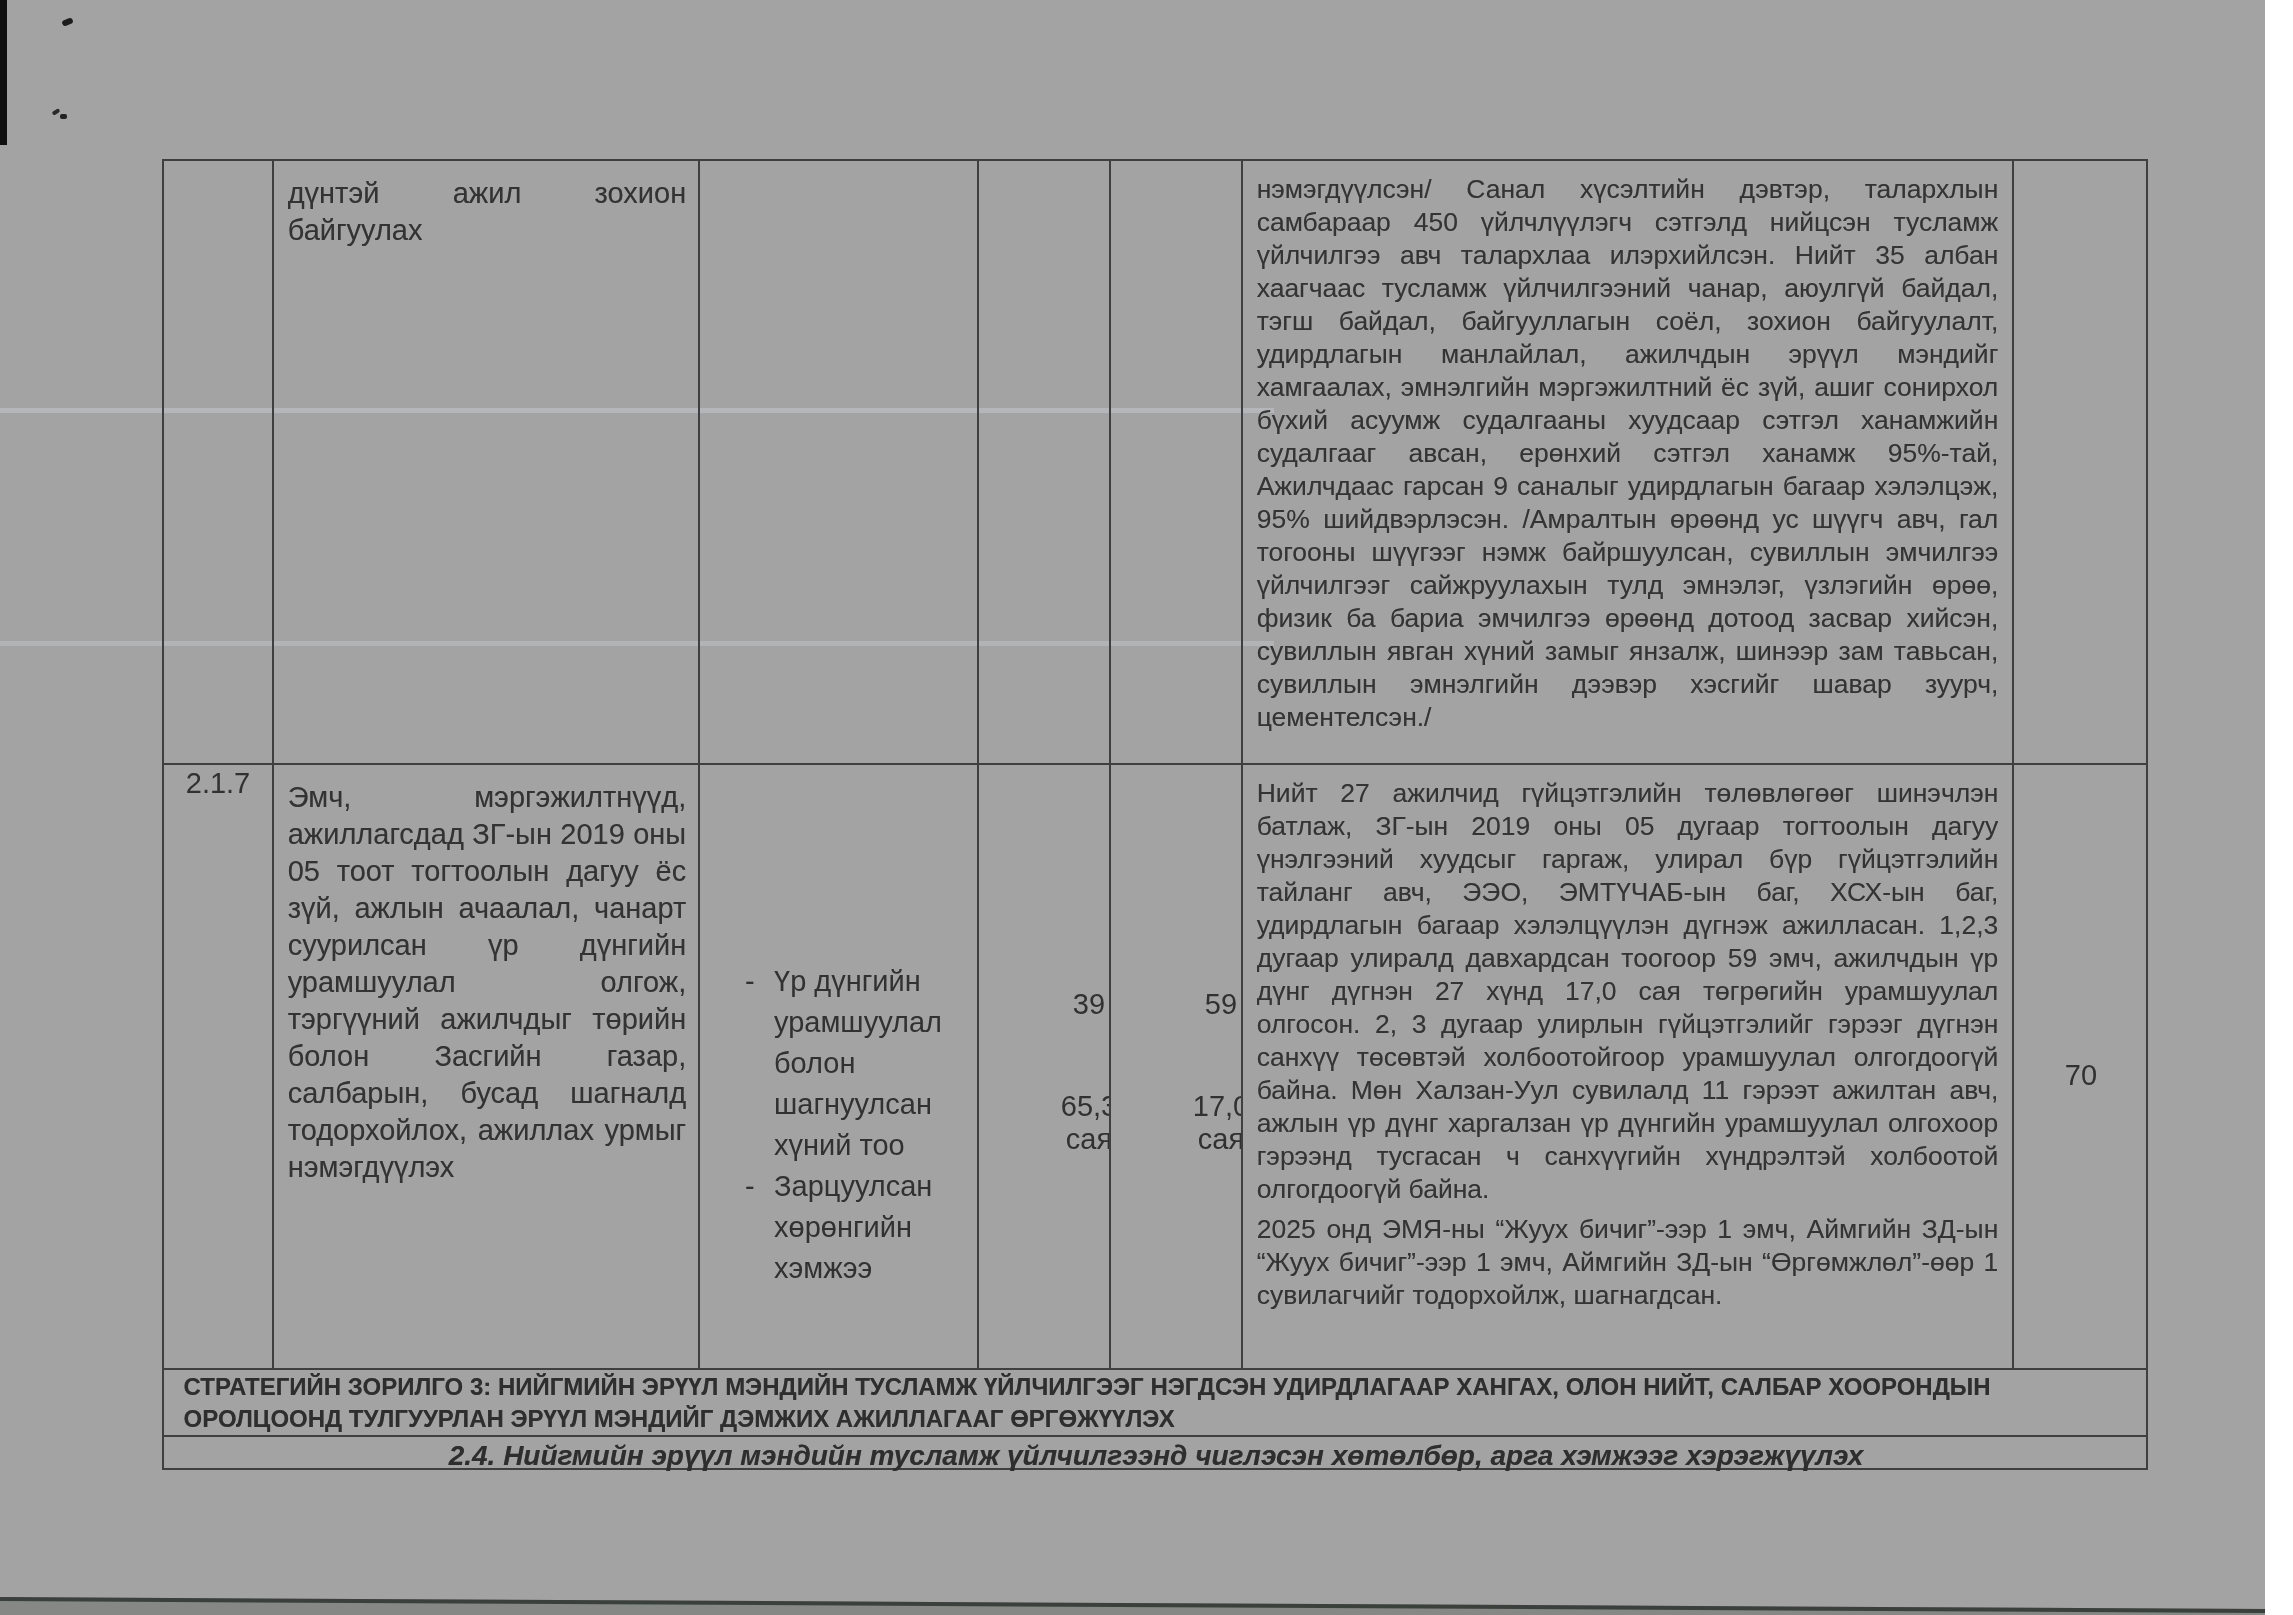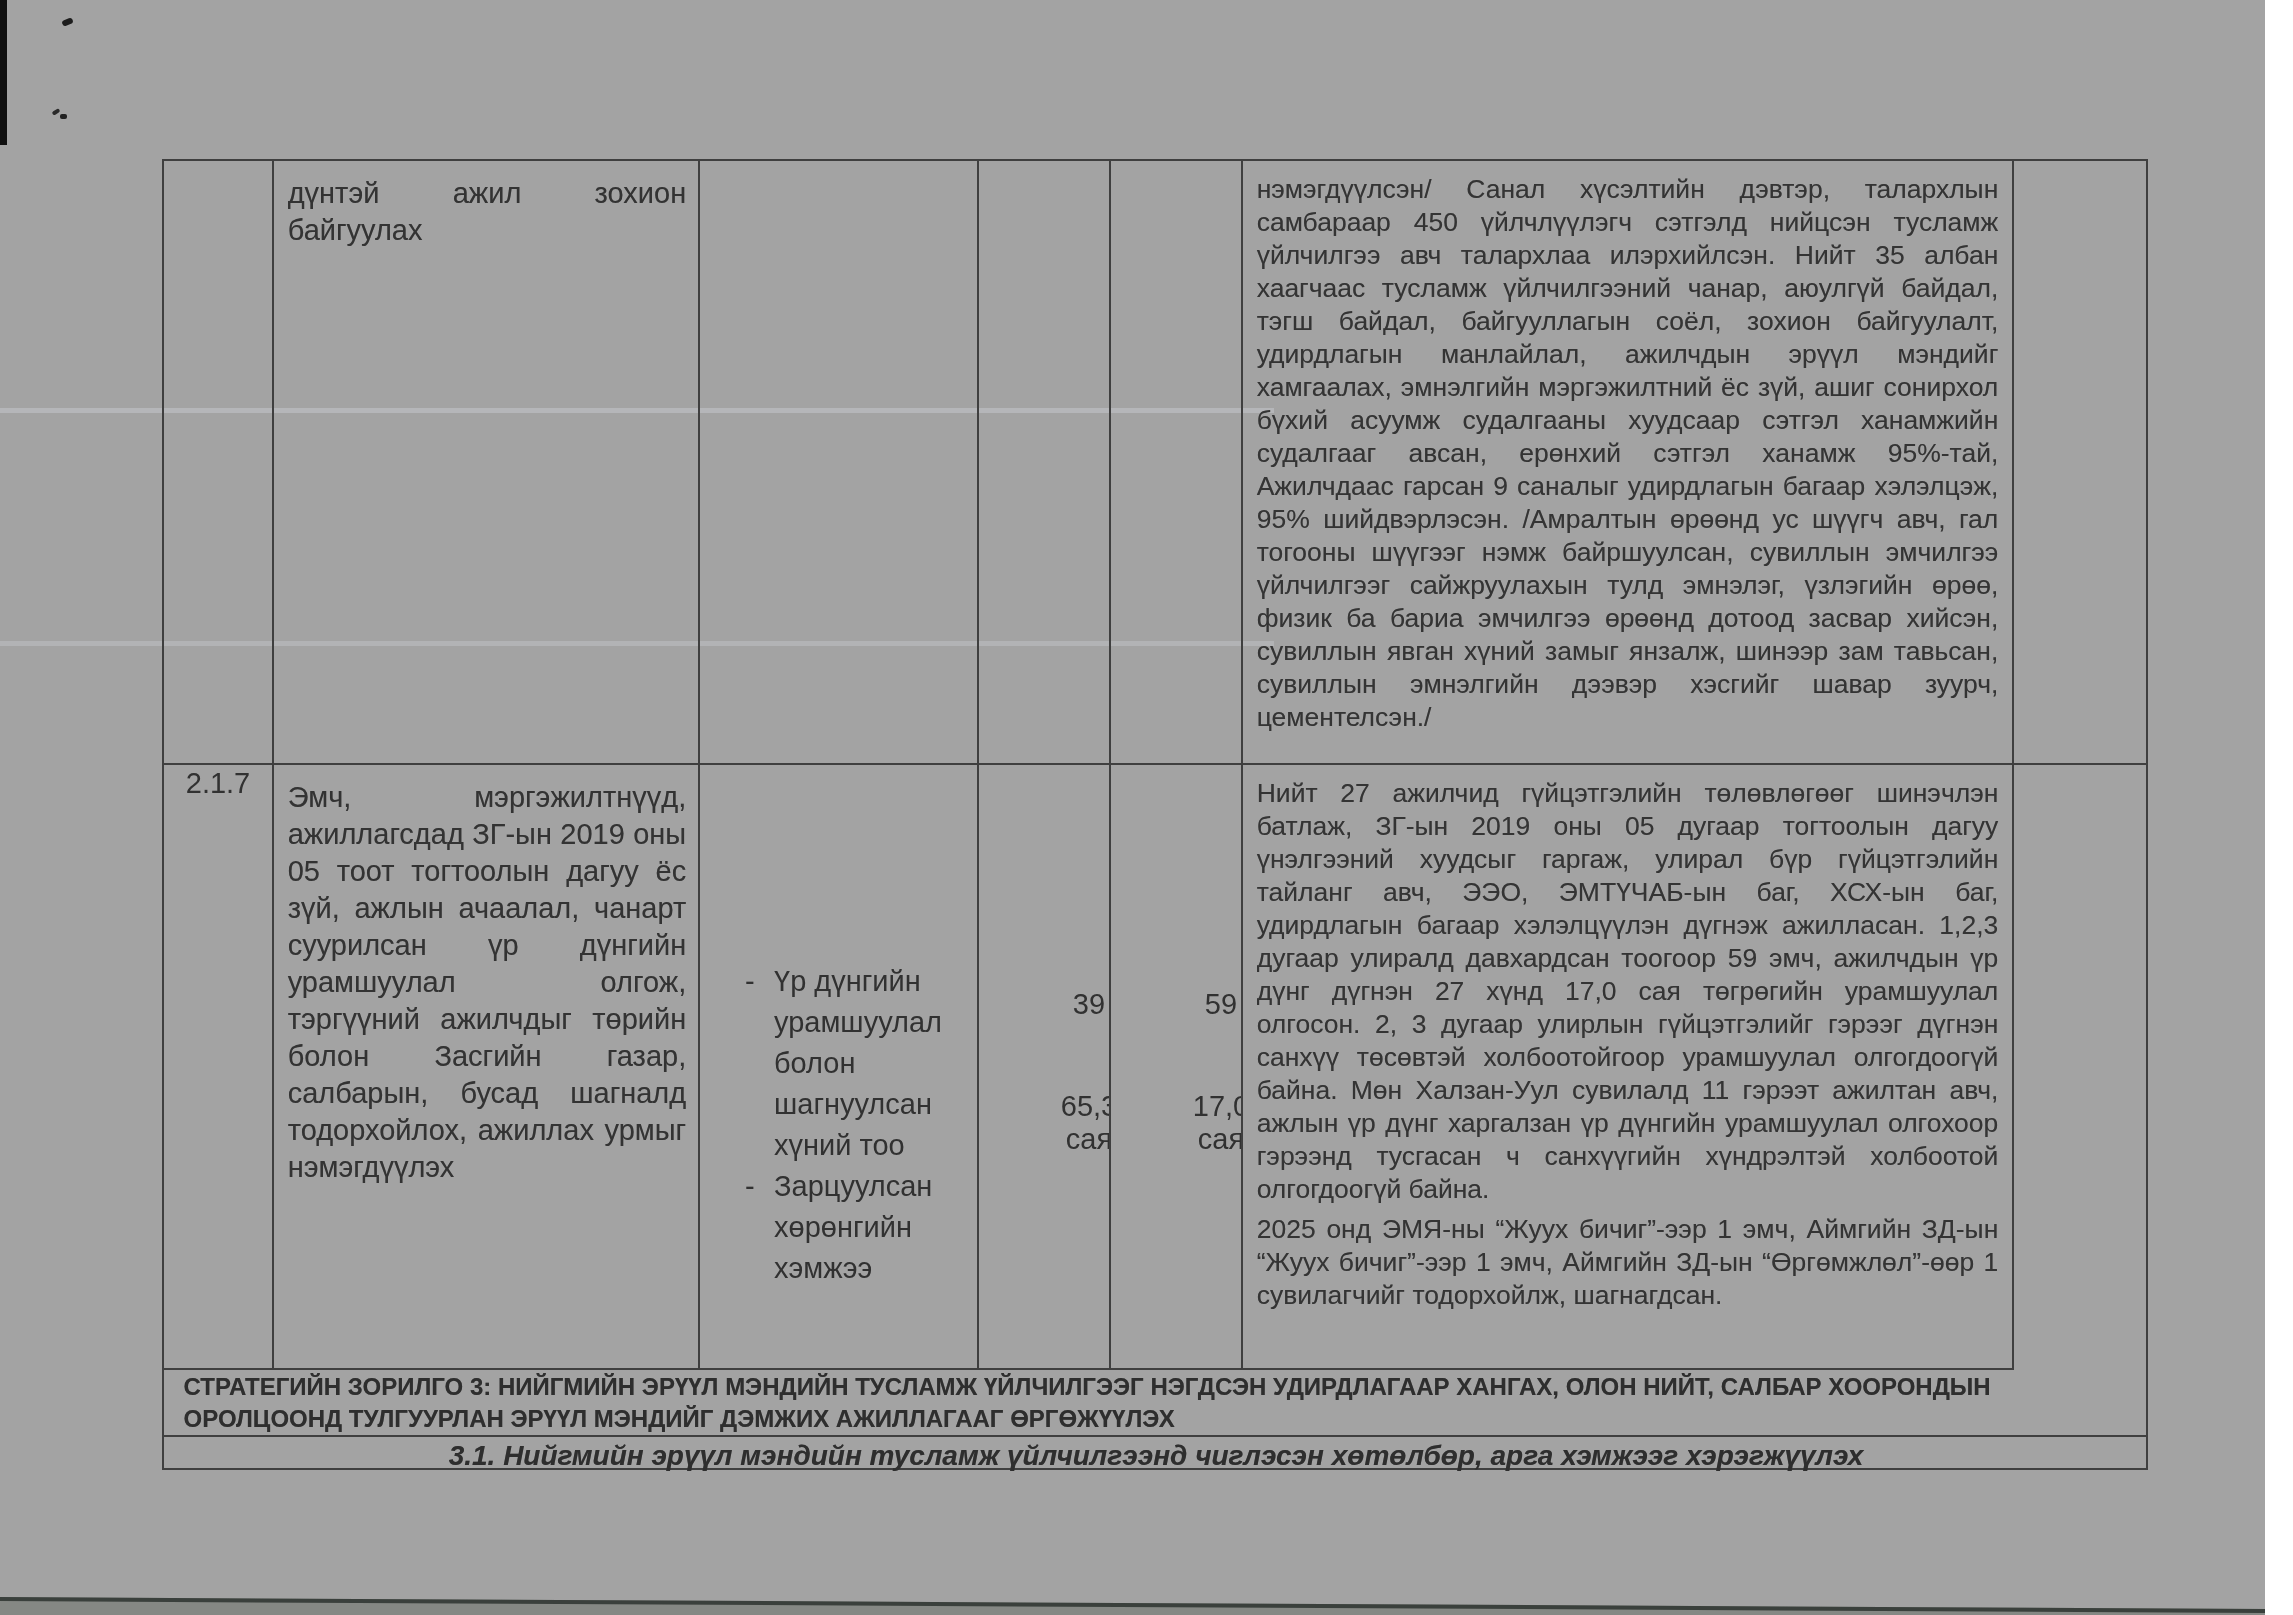--- a/index.html
+++ b/index.html
@@ -131,27 +131,30 @@
     </div>
     <div class="cell">
       <div class="val val-1">59</div>
       <div class="val val-2">17,0
 сая</div>
     </div>
     <div class="cell">
       <div class="txt-body">Нийт 27 ажилчид гүйцэтгэлийн төлөвлөгөөг шинэчлэн батлаж, ЗГ-ын 2019 оны 05 дугаар тогтоолын дагуу үнэлгээний хуудсыг гаргаж, улирал бүр гүйцэтгэлийн тайланг авч, ЭЭО, ЭМТҮЧАБ-ын баг, ХСХ-ын баг, удирдлагын багаар хэлэлцүүлэн дүгнэж ажилласан. 1,2,3 дугаар улиралд давхардсан тоогоор 59 эмч, ажилчдын үр дүнг дүгнэн 27 хүнд 17,0 сая төгрөгийн урамшуулал олгосон. 2, 3 дугаар улирлын гүйцэтгэлийг гэрээг дүгнэн санхүү төсөвтэй холбоотойгоор урамшуулал олгогдоогүй байна. Мөн Халзан-Уул сувилалд 11 гэрээт ажилтан авч, ажлын үр дүнг харгалзан үр дүнгийн урамшуулал олгохоор гэрээнд тусгасан ч санхүүгийн хүндрэлтэй холбоотой олгогдоогүй байна.</div>
       <div class="txt-body p2" style="padding-top:0;">2025 онд ЭМЯ-ны “Жуух бичиг”-ээр 1 эмч, Аймгийн ЗД-ын “Жуух бичиг”-ээр 1 эмч, Аймгийн ЗД-ын “Өргөмжлөл”-өөр 1 сувилагчийг тодорхойлж, шагнагдсан.</div>
     </div>
+    <div class="cell last-col">
+      <div class="score-val">70</div>
+    </div>
 
     <div class="cell span-all goal-row">
       <span>СТРАТЕГИЙН ЗОРИЛГО 3: НИЙГМИЙН ЭРҮҮЛ МЭНДИЙН ТУСЛАМЖ ҮЙЛЧИЛГЭЭГ НЭГДСЭН УДИРДЛАГААР ХАНГАХ, ОЛОН НИЙТ, САЛБАР ХООРОНДЫН ОРОЛЦООНД ТУЛГУУРЛАН ЭРҮҮЛ МЭНДИЙГ ДЭМЖИХ АЖИЛЛАГААГ ӨРГӨЖҮҮЛЭХ</span>
     </div>
 
     <div class="cell span-all subgoal-row last-col no-bottom">
-      <span>3.1. Нийгмийн эрүүл мэндийн тусламж үйлчилгээнд чиглэсэн хөтөлбөр, арга хэмжээг хэрэгжүүлэх</span>
+      <span>2.4. Нийгмийн эрүүл мэндийн тусламж үйлчилгээнд чиглэсэн хөтөлбөр, арга хэмжээг хэрэгжүүлэх</span>
     </div>
 
   </div>
 
   <div class="bottom-band"></div>
 
 </div>
 
 
 </body></html>

